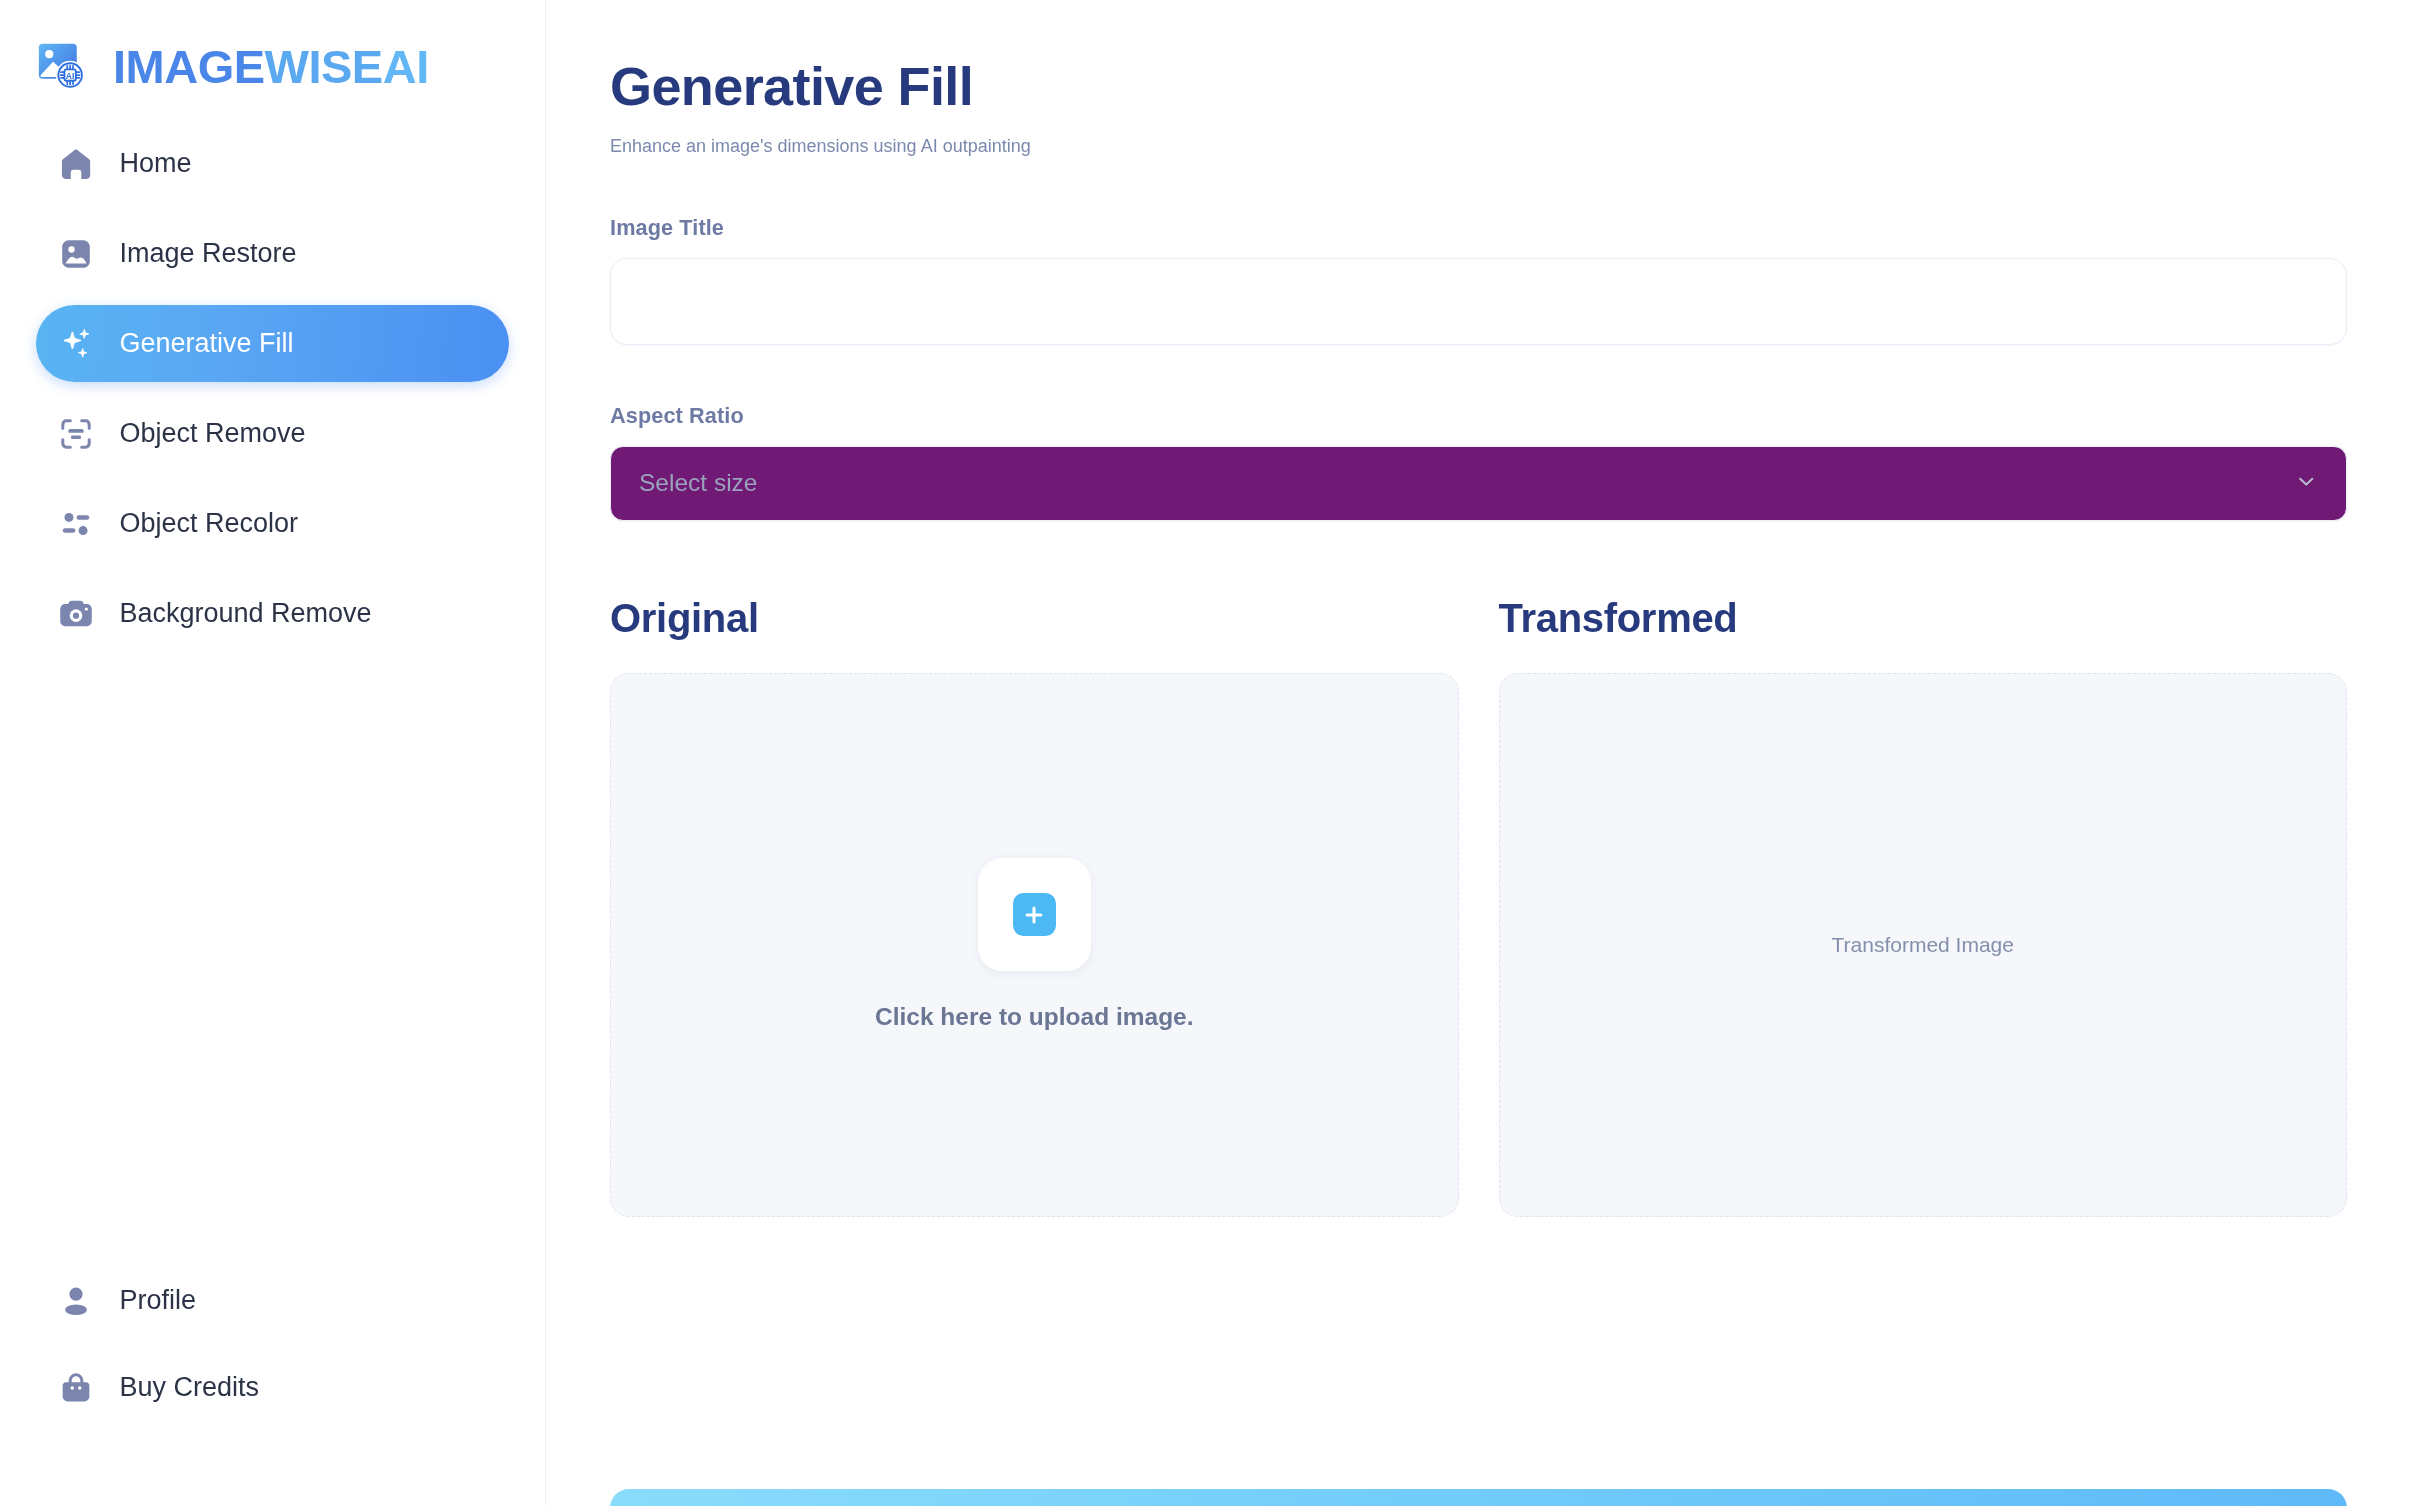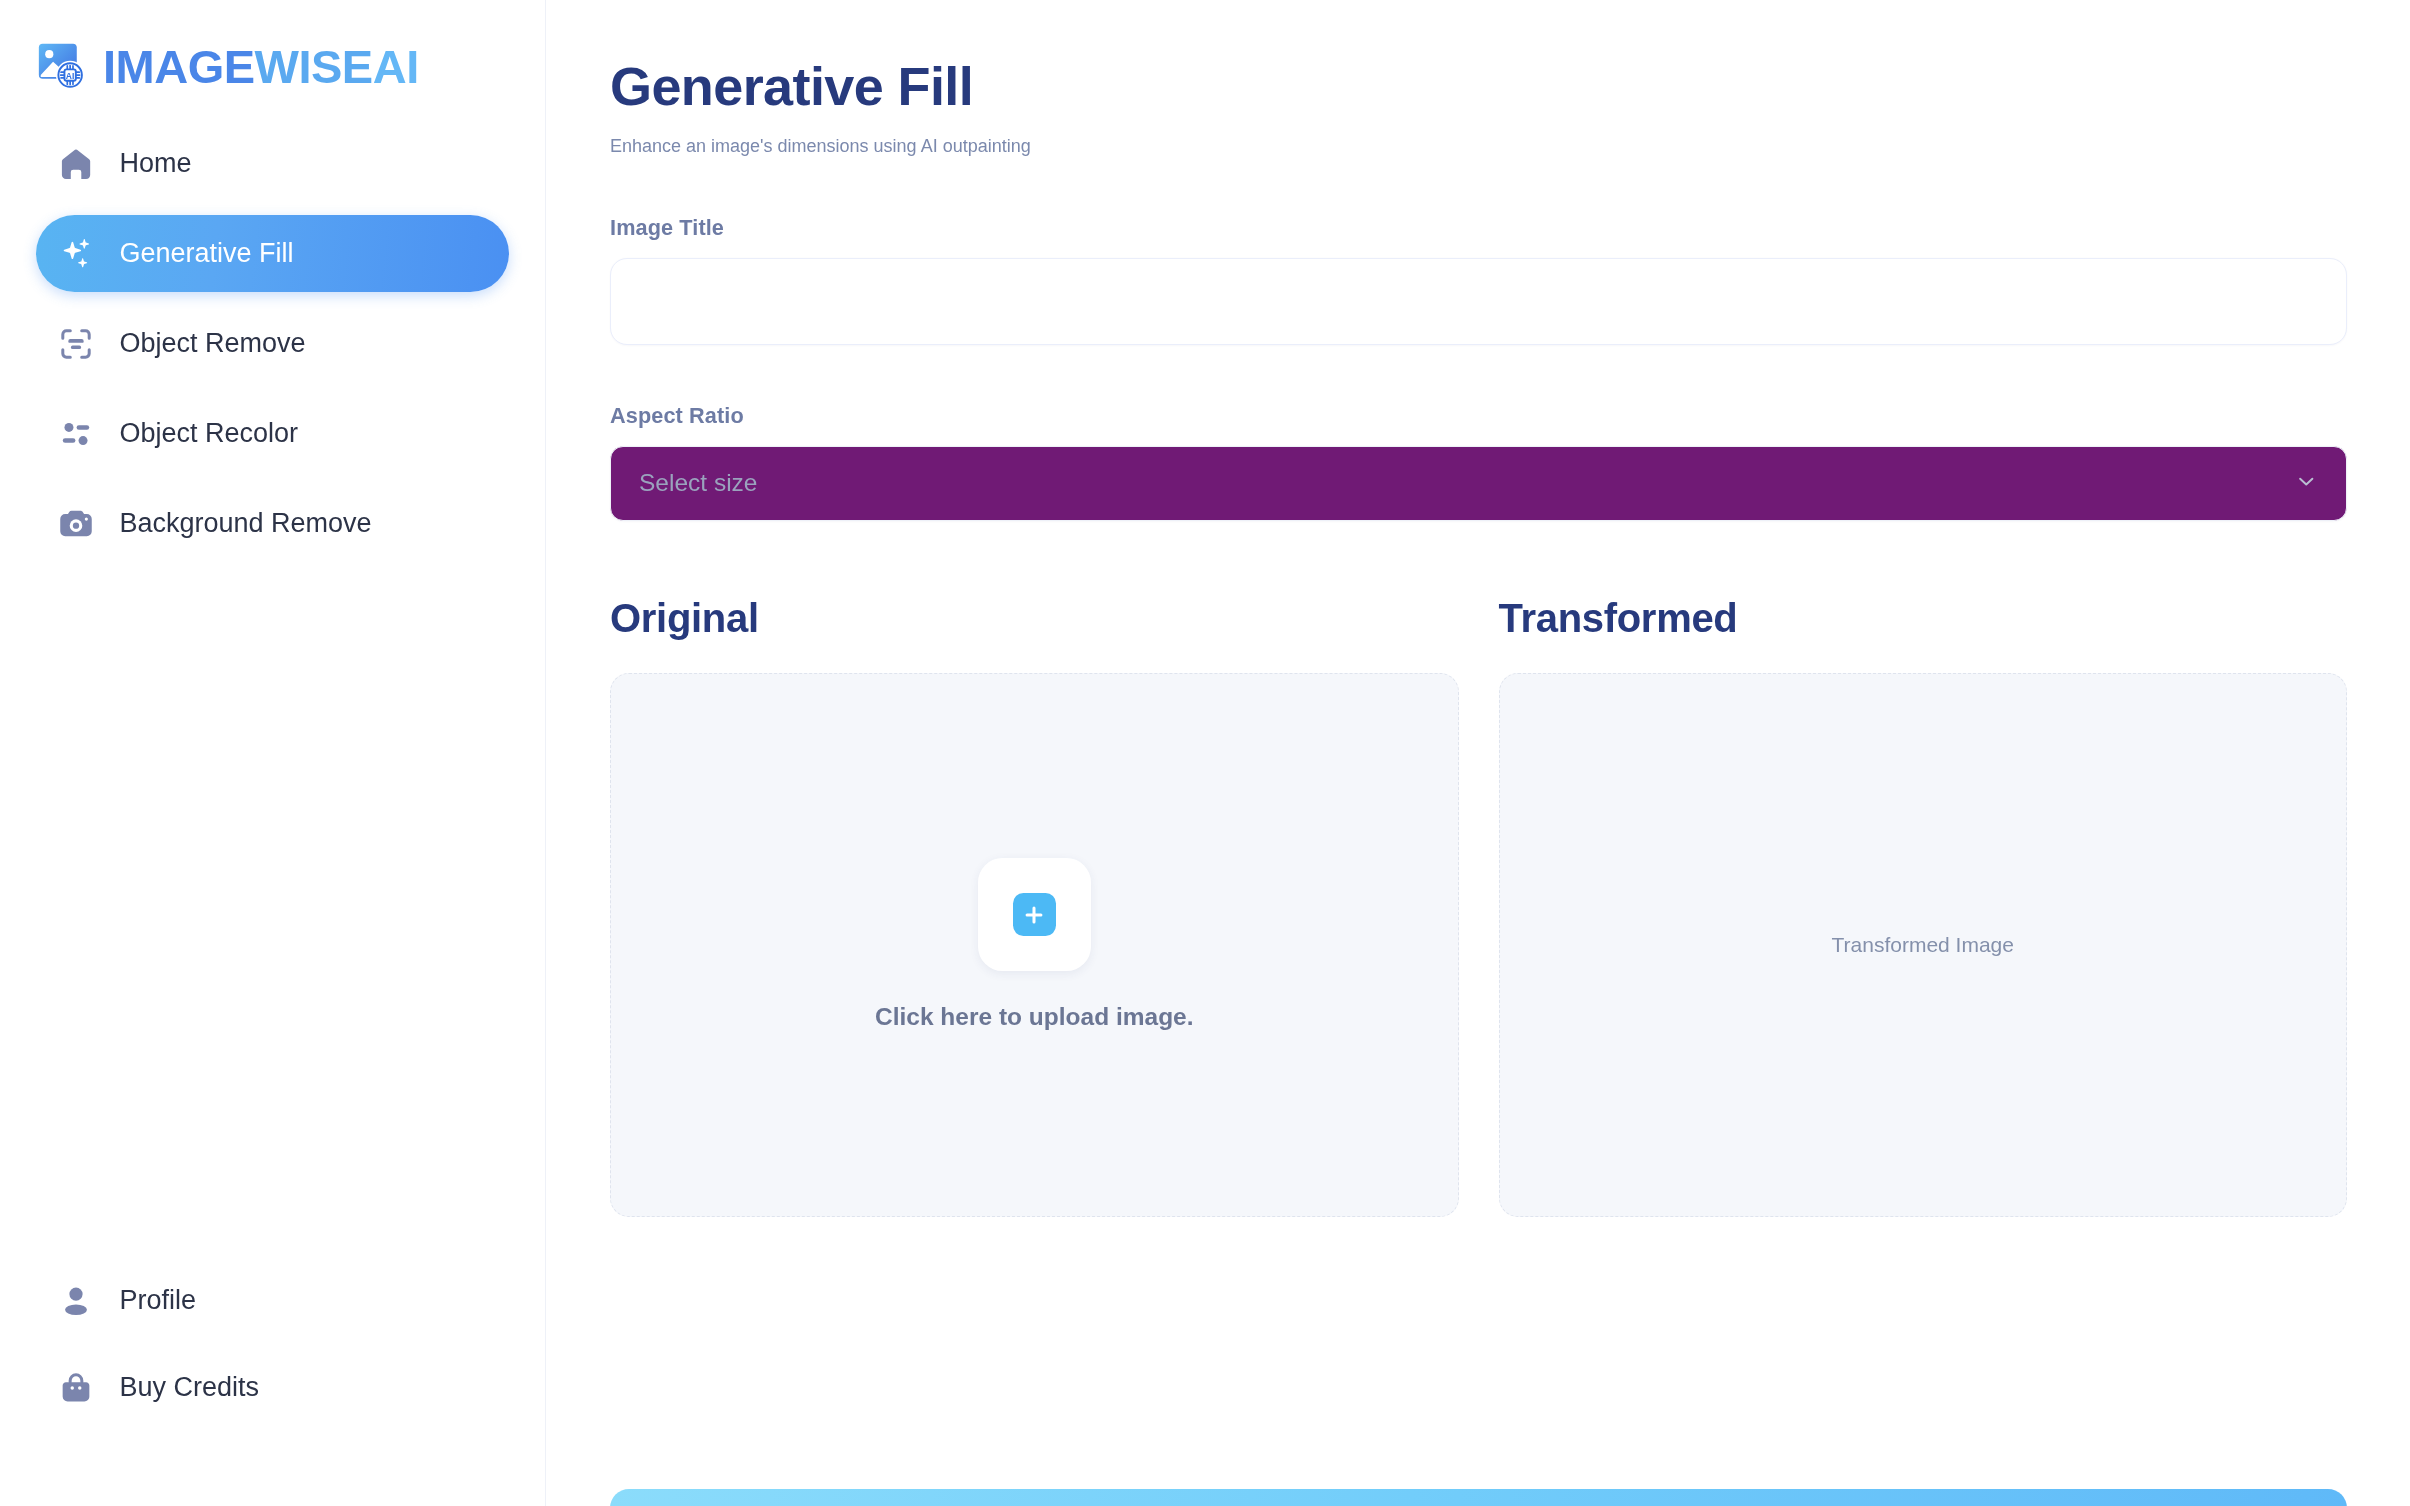--- a/index.html
+++ b/index.html
@@ -29,21 +29,21 @@
     display: flex;
     flex-direction: column;
     padding: 0;
     flex: 0 0 546px;
     position: relative;
   }
 
   .logo-row {
     display: flex;
     align-items: center;
-    gap: 12px;
+    gap: 22px;
     padding: 28px 0 0 36px;
     height: 104px;
   }
   .logo-mark {
     width: 55px;
     height: 55px;
     position: relative;
     flex: 0 0 55px;
   }
   .logo-text {
@@ -288,20 +288,30 @@
 
       <div class="nav-item">
         <span class="ico">
           <svg width="36" height="36" viewBox="0 0 24 24" fill="#7b85ad">
             <path d="M11.33 2.56a1.1 1.1 0 0 1 1.34 0l8.1 6.3c.43.33.68.84.68 1.38v9.04c0 1.5-1.22 2.72-2.72 2.72h-3.2v-4.6a1.6 1.6 0 0 0-1.6-1.6h-3.8a1.6 1.6 0 0 0-1.6 1.6V22h-3.2A2.72 2.72 0 0 1 2.6 19.28v-9.04c0-.54.25-1.05.68-1.38z"></path>
           </svg>
         </span>
         <span>Home</span>
       </div>
 
+      <div class="nav-item">
+        <span class="ico">
+          <svg width="36" height="36" viewBox="0 0 24 24" fill="#7b85ad">
+            <path d="M7.2 2.8h9.6c2.43 0 4.4 1.97 4.4 4.4v9.6c0 2.43-1.97 4.4-4.4 4.4H7.2a4.4 4.4 0 0 1-4.4-4.4V7.2c0-2.43 1.97-4.4 4.4-4.4z"></path>
+            <circle cx="9" cy="9" r="2.1" fill="#ffffff"></circle>
+            <path d="M5 18.4c1.6-3 3.1-4.6 4.4-4.6 1 0 1.6.8 2.6 1.2 1.1.45 2-.6 3.3-.6 1.4 0 2.6 1.4 3.7 4z" fill="#ffffff"></path>
+          </svg>
+        </span>
+        <span>Image Restore</span>
+      </div>
 
       <div class="nav-item active">
         <span class="ico">
           <svg width="36" height="36" viewBox="0 0 24 24" fill="#ffffff">
             <path d="M9.1 4.2c.15-.5.85-.5 1 0l1.05 3.5c.05.17.18.3.35.35l3.5 1.05c.5.15.5.85 0 1l-3.5 1.05a.55.55 0 0 0-.35.35l-1.05 3.5c-.15.5-.85.5-1 0L8.05 11.5a.55.55 0 0 0-.35-.35L4.2 10.1c-.5-.15-.5-.85 0-1l3.5-1.05a.55.55 0 0 0 .35-.35z"></path>
             <path d="M17.2 2.3c.1-.33.56-.33.66 0l.55 1.85c.04.11.12.2.24.23l1.85.55c.33.1.33.56 0 .66l-1.85.55a.37.37 0 0 0-.24.24l-.55 1.85c-.1.33-.56.33-.66 0l-.55-1.85a.37.37 0 0 0-.23-.24l-1.85-.55c-.33-.1-.33-.56 0-.66l1.85-.55a.37.37 0 0 0 .23-.23z"></path>
             <path d="M16.1 15.1c.1-.33.56-.33.66 0l.5 1.7c.04.11.12.19.23.23l1.7.5c.33.1.33.56 0 .66l-1.7.5a.37.37 0 0 0-.23.23l-.5 1.7c-.1.33-.56.33-.66 0l-.5-1.7a.37.37 0 0 0-.23-.23l-1.7-.5c-.33-.1-.33-.56 0-.66l1.7-.5a.37.37 0 0 0 .23-.23z"></path>
           </svg>
         </span>
         <span>Generative Fill</span>

